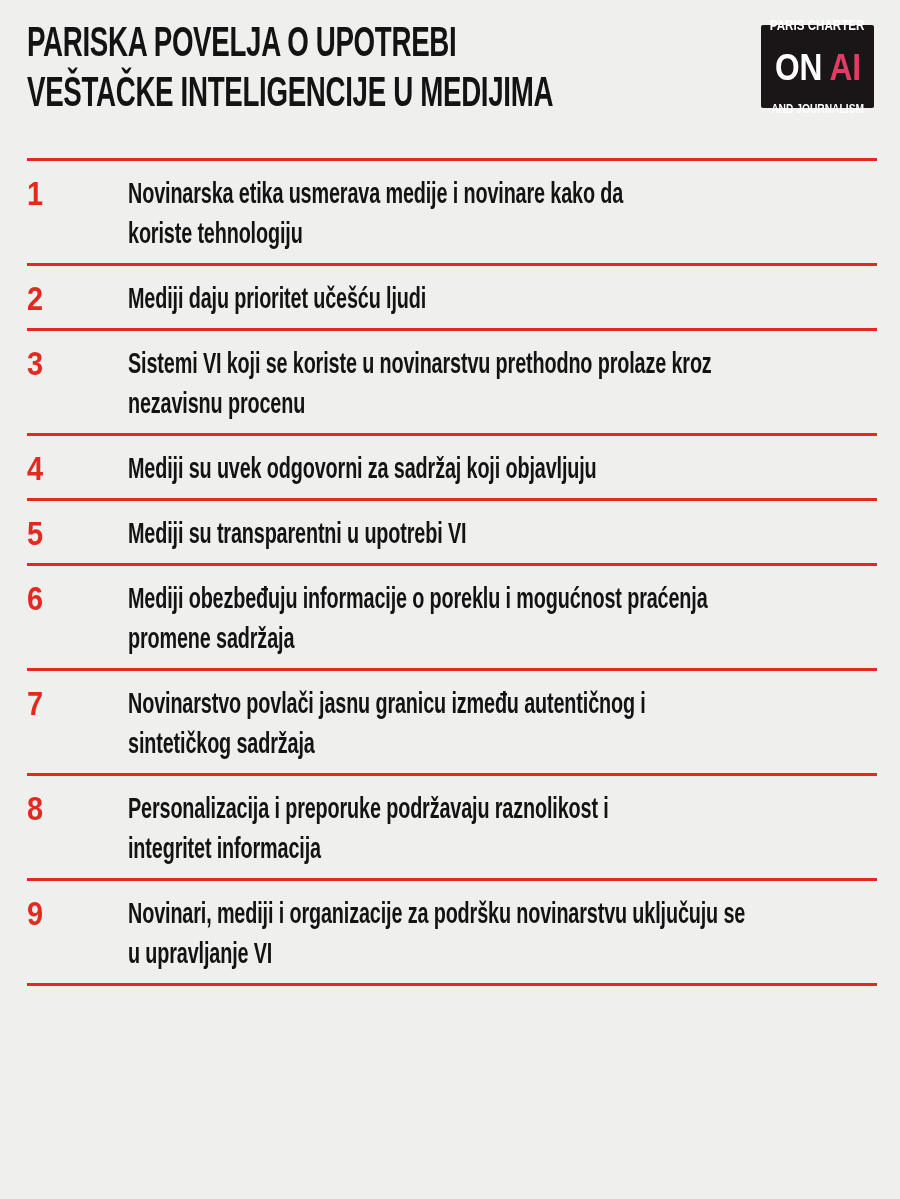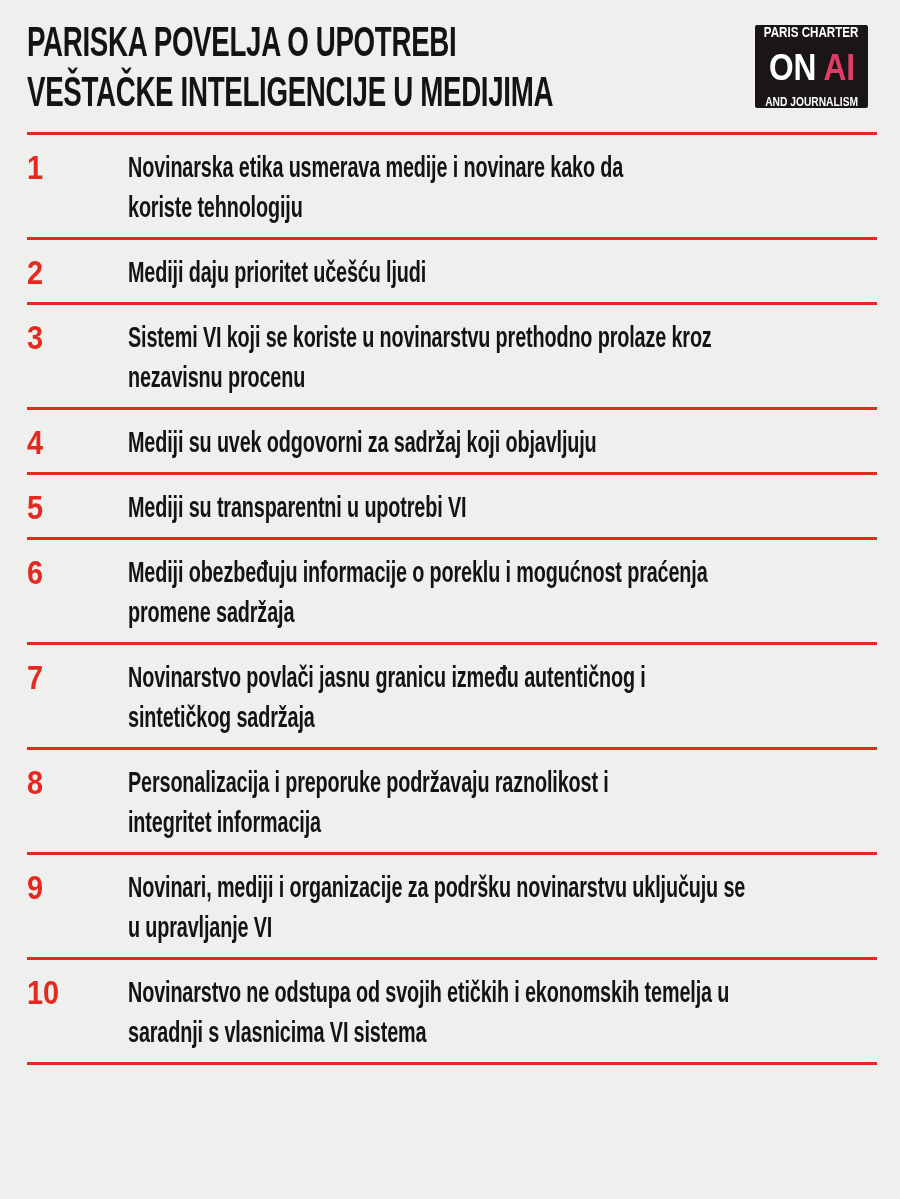--- a/index.html
+++ b/index.html
@@ -8,44 +8,44 @@
     width:900px;height:1199px;
     background:var(--bg,#efefee);
     font-family:"Liberation Sans",sans-serif;
     color:#131313;
     overflow:hidden;
     margin:0 auto;
   }
   
   .header{
     box-sizing:border-box;
-    height:132px;
+    height:158px;
     padding:17px 24px 0 27px;
     position:relative;
   }
   .title{
     margin:0;
     font-size:42px;
     line-height:50px;
     font-weight:800;
     letter-spacing:-0.5px;
     white-space:pre;
     color:#131313;
     transform:scaleX(0.66);
     transform-origin:left top;
   }
   .logo{
     position:absolute;
-    top:25px;right:32px;
+    top:25px;right:26px;
     width:113px;height:83px;
     background:var(--logo-bg,#1a1617);
     border-radius:2px;
     display:flex;flex-direction:column;
     align-items:center;justify-content:center;
-    gap:11px;
+    gap:18px;
     color:#ffffff;
   }
   .logo-l1{
     font-size:14.5px;line-height:15px;font-weight:800;
     white-space:pre;letter-spacing:0px;
     transform:scaleX(0.8);transform-origin:center;
   }
   .logo-l2{
     font-size:36px;line-height:34px;font-weight:800;
     white-space:pre;
@@ -169,23 +169,18 @@
     <div class="txt">Personalizacija i preporuke podržavaju raznolikost i
 integritet informacija</div>
   </div>
 
   <div class="row">
     <div class="num">9</div>
     <div class="txt">Novinari, mediji i organizacije za podršku novinarstvu uključuju se
 u upravljanje VI</div>
   </div>
 
-  <div class="row">
-    <div class="num">10</div>
-    <div class="txt">Novinarstvo ne odstupa od svojih etičkih i ekonomskih temelja u
-saradnji s vlasnicima VI sistema</div>
-  </div>
 </main>
 
   <div class="end-line"></div>
 
 
 </div>
 
 </body></html>

